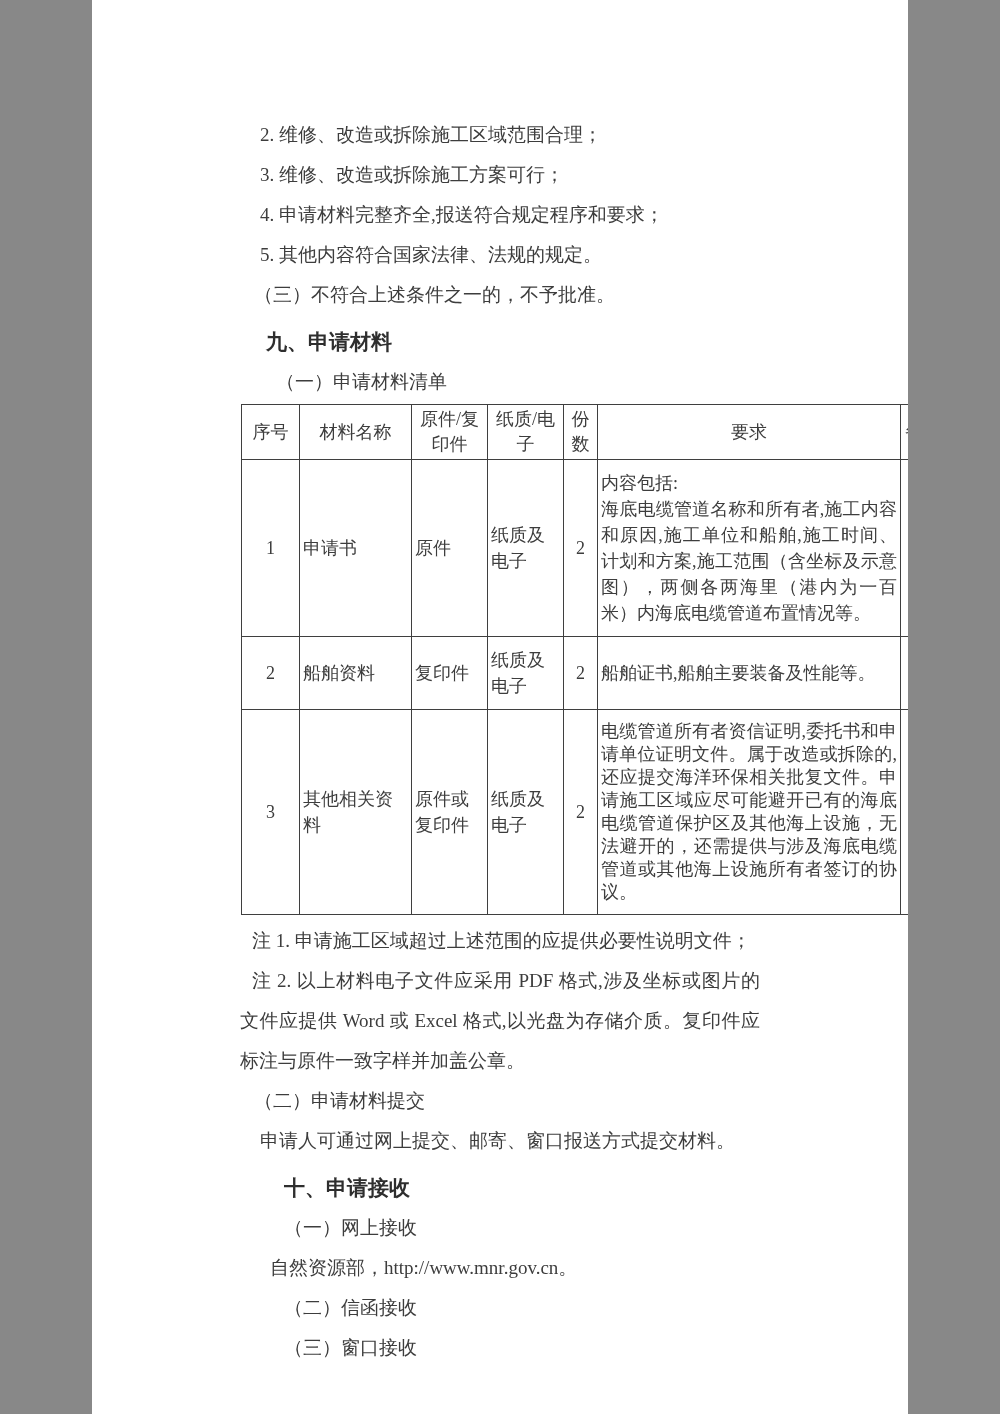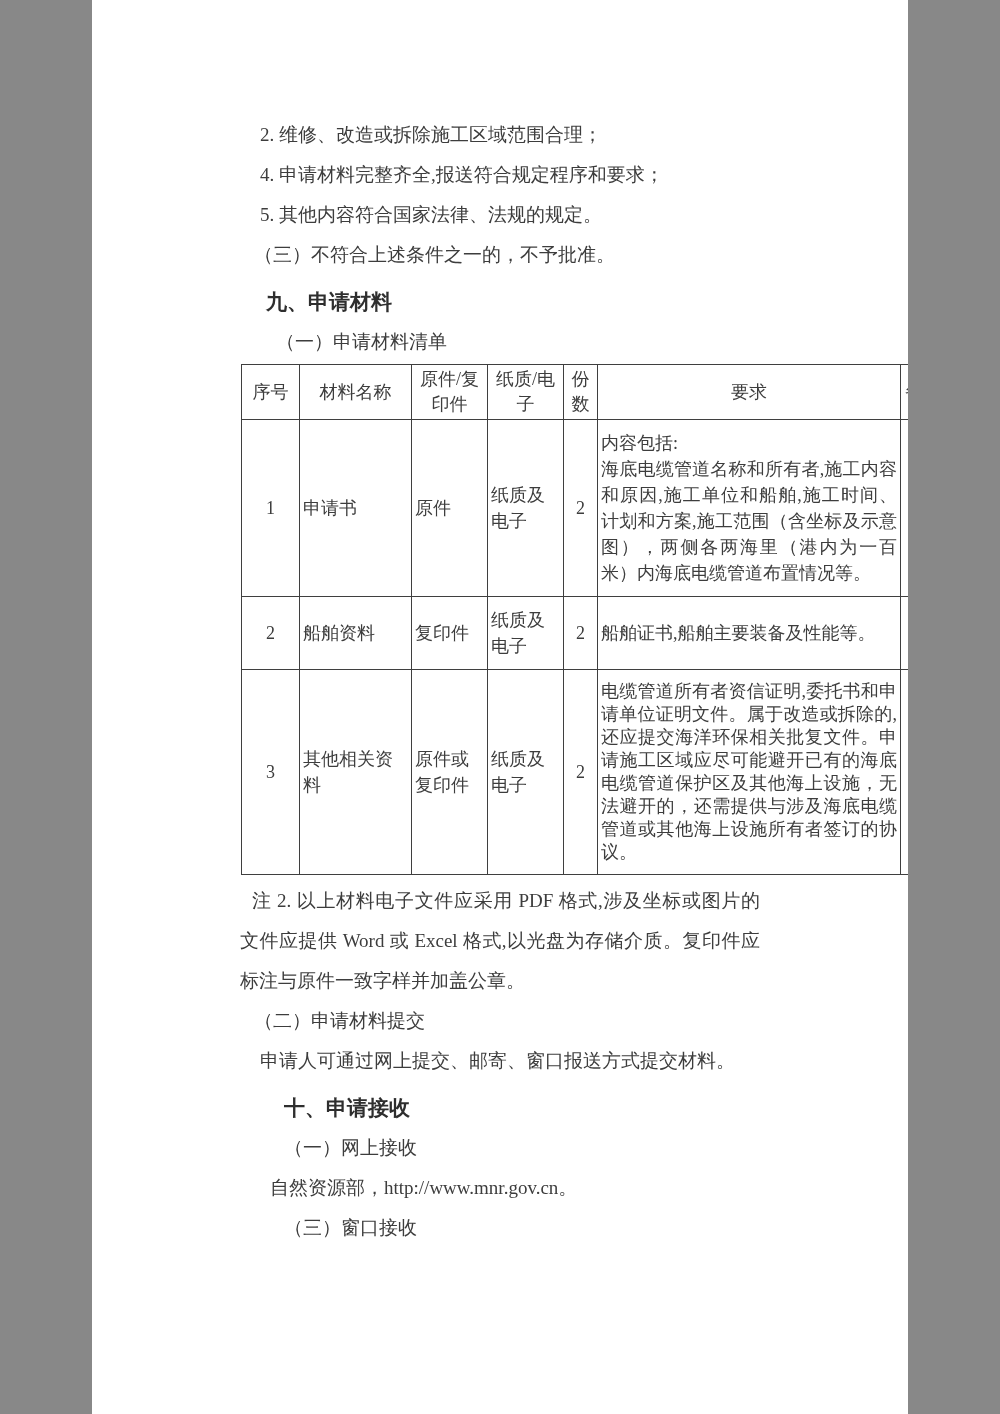--- a/index.html
+++ b/index.html
@@ -43,20 +43,21 @@
   td.c-req{white-space:pre-line;line-height:27px;padding:3px 6px;text-align:justify;}
   tr.r3 td.c-req{line-height:23px;}
 </style>
 </head>
 <body>
 
 <div class="page">
   <div class="content">
 
     <p class="li">2. 维修、改造或拆除施工区域范围合理；</p>
+    <p class="li">3. 维修、改造或拆除施工方案可行；</p>
     <p class="li">4. 申请材料完整齐全,报送符合规定程序和要求；</p>
     <p class="li">5. 其他内容符合国家法律、法规的规定。</p>
     <p class="li-paren">（三）不符合上述条件之一的，不予批准。</p>
 
     <p class="h-sec h-nine">九、申请材料</p>
     <p class="sub-list">（一）申请材料清单</p>
 
     <table class="mat">
       <colgroup>
         <col style="width:58px">
@@ -101,25 +102,27 @@
         <td class="c-name">其他相关资料</td>
         <td class="c-orig">原件或复印件</td>
         <td class="c-med">纸质及电子</td>
         <td class="c-copies">2</td>
         <td class="c-req">电缆管道所有者资信证明,委托书和申请单位证明文件。属于改造或拆除的,还应提交海洋环保相关批复文件。申请施工区域应尽可能避开已有的海底电缆管道保护区及其他海上设施，无法避开的，还需提供与涉及海底电缆管道或其他海上设施所有者签订的协议。</td>
         <td class="c-remark"></td>
       </tr>
     </tbody>
       </table>
 
+    <p class="note">注 1. 申请施工区域超过上述范围的应提供必要性说明文件；</p>
     <p class="note">注 2. 以上材料电子文件应采用 PDF 格式,涉及坐标或图片的文件应提供 Word 或 Excel 格式,以光盘为存储介质。复印件应标注与原件一致字样并加盖公章。</p>
 
     <p class="sub2">（二）申请材料提交</p>
     <p class="plain">申请人可通过网上提交、邮寄、窗口报送方式提交材料。</p>
 
     <p class="h-sec h-ten">十、申请接收</p>
 
     <p class="recv-head">（一）网上接收</p>
     <p class="recv-body">自然资源部，http://www.mnr.gov.cn。</p>
+    <p class="recv-head">（二）信函接收</p>
     <p class="recv-head">（三）窗口接收</p>
 
   </div>
 </div>
 
 </body></html>

